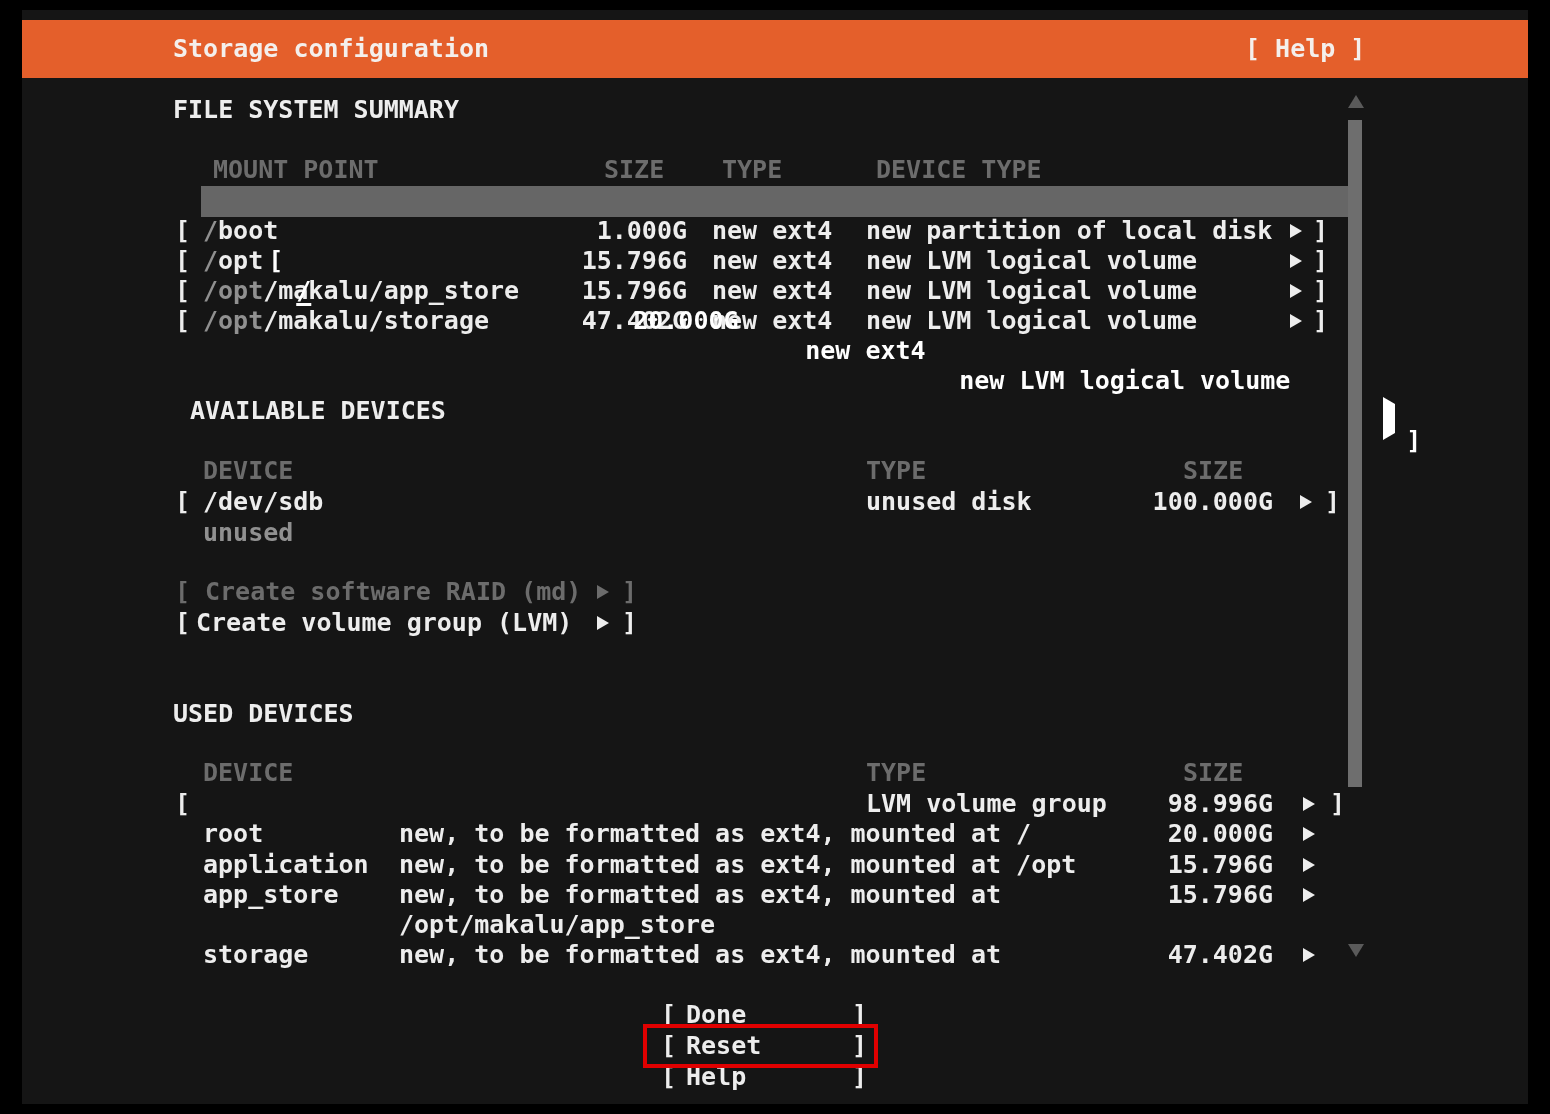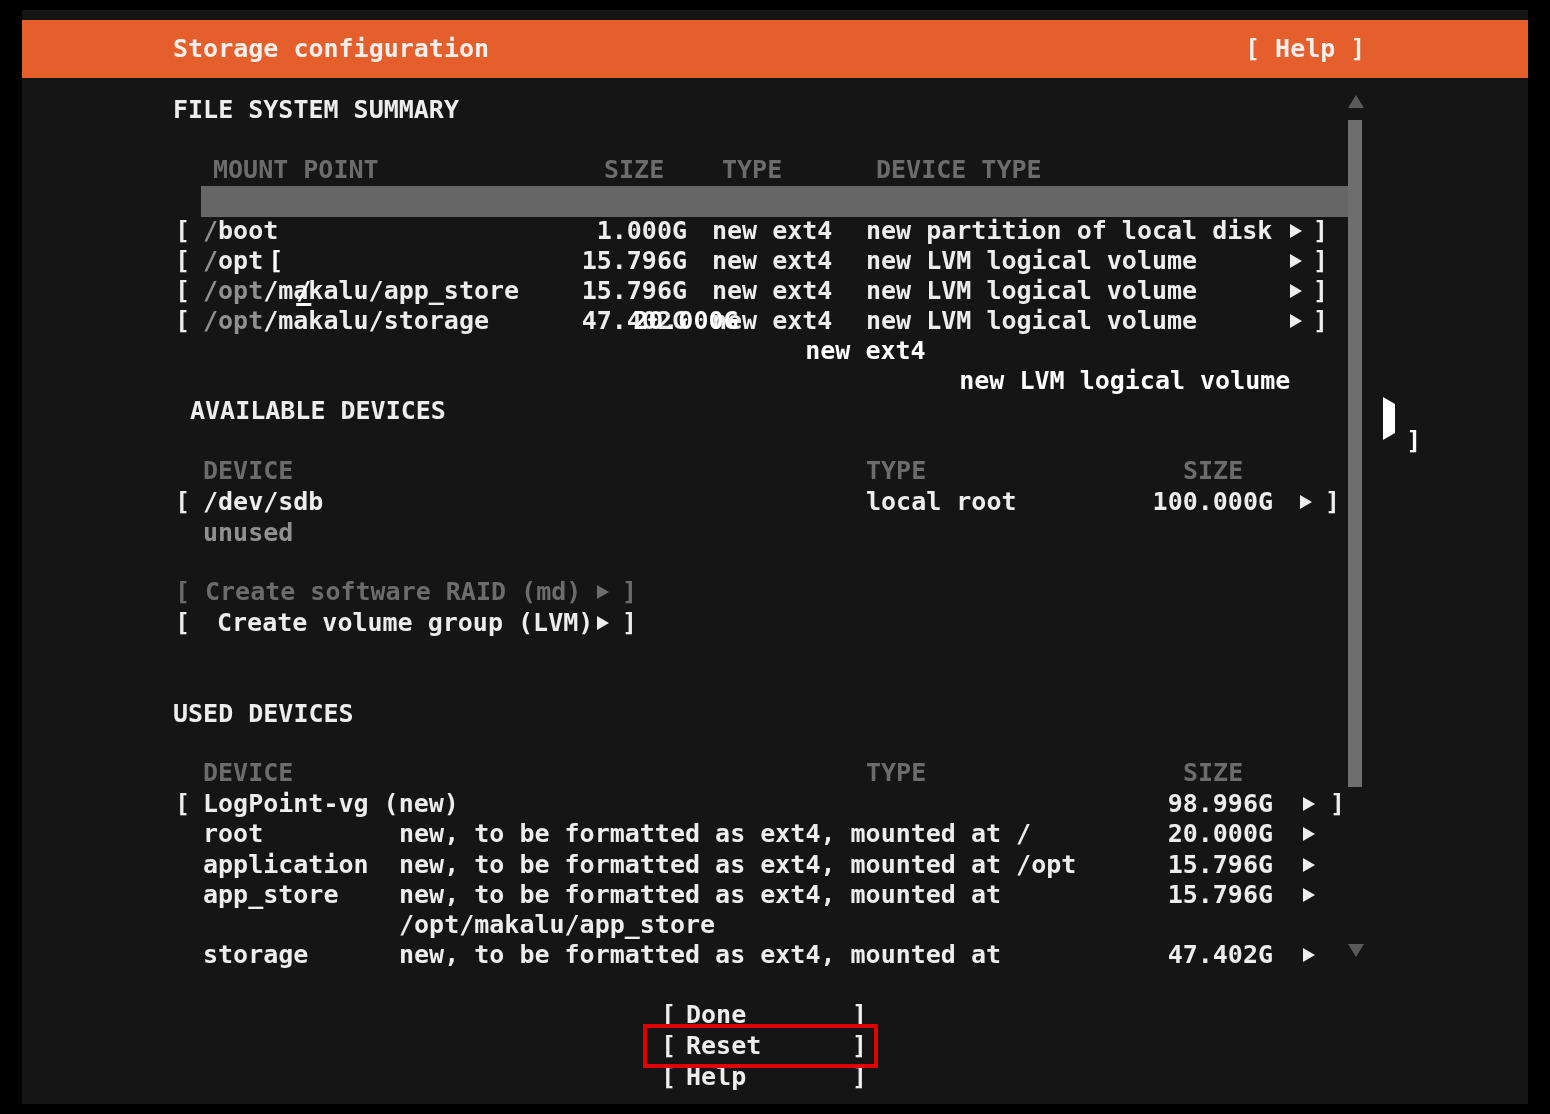--- a/index.html
+++ b/index.html
@@ -105,53 +105,53 @@
 
   <div class="line dim" style="top:456px;">
     <span class="at" style="left:203px;">DEVICE</span>
     <span class="at" style="left:866px;">TYPE</span>
     <span class="at" style="left:1183px;">SIZE</span>
   </div>
 
   <div class="line" style="top:487px;">
     <span class="at" style="left:175px;">[</span>
     <span class="at" style="left:203px;">/dev/sdb</span>
-    <span class="at" style="left:866px;">local root</span>
+    <span class="at" style="left:866px;">unused disk</span>
     <span class="szbox" style="left:1090px;width:183px;text-align:right;">100.000G</span>
     <span class="tri-r" style="left:1300px;"></span>
     <span class="at" style="left:1325px;">]</span>
   </div>
 
   <div class="line mid" style="top:518px;"><span class="at" style="left:203px;">unused</span></div>
 
   <div class="line dim" style="top:577px;">
     <span class="at" style="left:175px;">[</span>
     <span class="at" style="left:205px;">Create software RAID (md)</span>
     <span class="tri-r dimtri" style="left:597px;"></span>
     <span class="at" style="left:622px;">]</span>
   </div>
 
   <div class="line" style="top:608px;">
     <span class="at" style="left:175px;">[</span>
-    <span class="at" style="left:217px;">Create volume group (LVM)</span>
+    <span class="at" style="left:196px;">Create volume group (LVM)</span>
     <span class="tri-r" style="left:597px;"></span>
     <span class="at" style="left:622px;">]</span>
   </div>
 
   <div class="line" style="top:699px;"><span class="at" style="left:173px;">USED DEVICES</span></div>
 
   <div class="line dim" style="top:758px;">
     <span class="at" style="left:203px;">DEVICE</span>
     <span class="at" style="left:866px;">TYPE</span>
     <span class="at" style="left:1183px;">SIZE</span>
   </div>
 
   <div class="line" style="top:789px;">
     <span class="at" style="left:175px;">[</span>
-    <span class="at" style="left:203px;">LogPoint-vg (new)</span>
+    <span class="at" style="left:866px;">LVM volume group</span>
     <span class="szbox" style="left:1090px;width:183px;">98.996G</span>
     <span class="tri-r" style="left:1303px;"></span>
     <span class="at" style="left:1330px;">]</span>
   </div>
 
   <div class="line" style="top:819px;">
     <span class="at" style="left:203px;">root</span>
     <span class="at" style="left:399px;">new, to be formatted as ext4, mounted at /</span>
     <span class="szbox" style="left:1090px;width:183px;">20.000G</span>
     <span class="tri-r" style="left:1303px;"></span>

